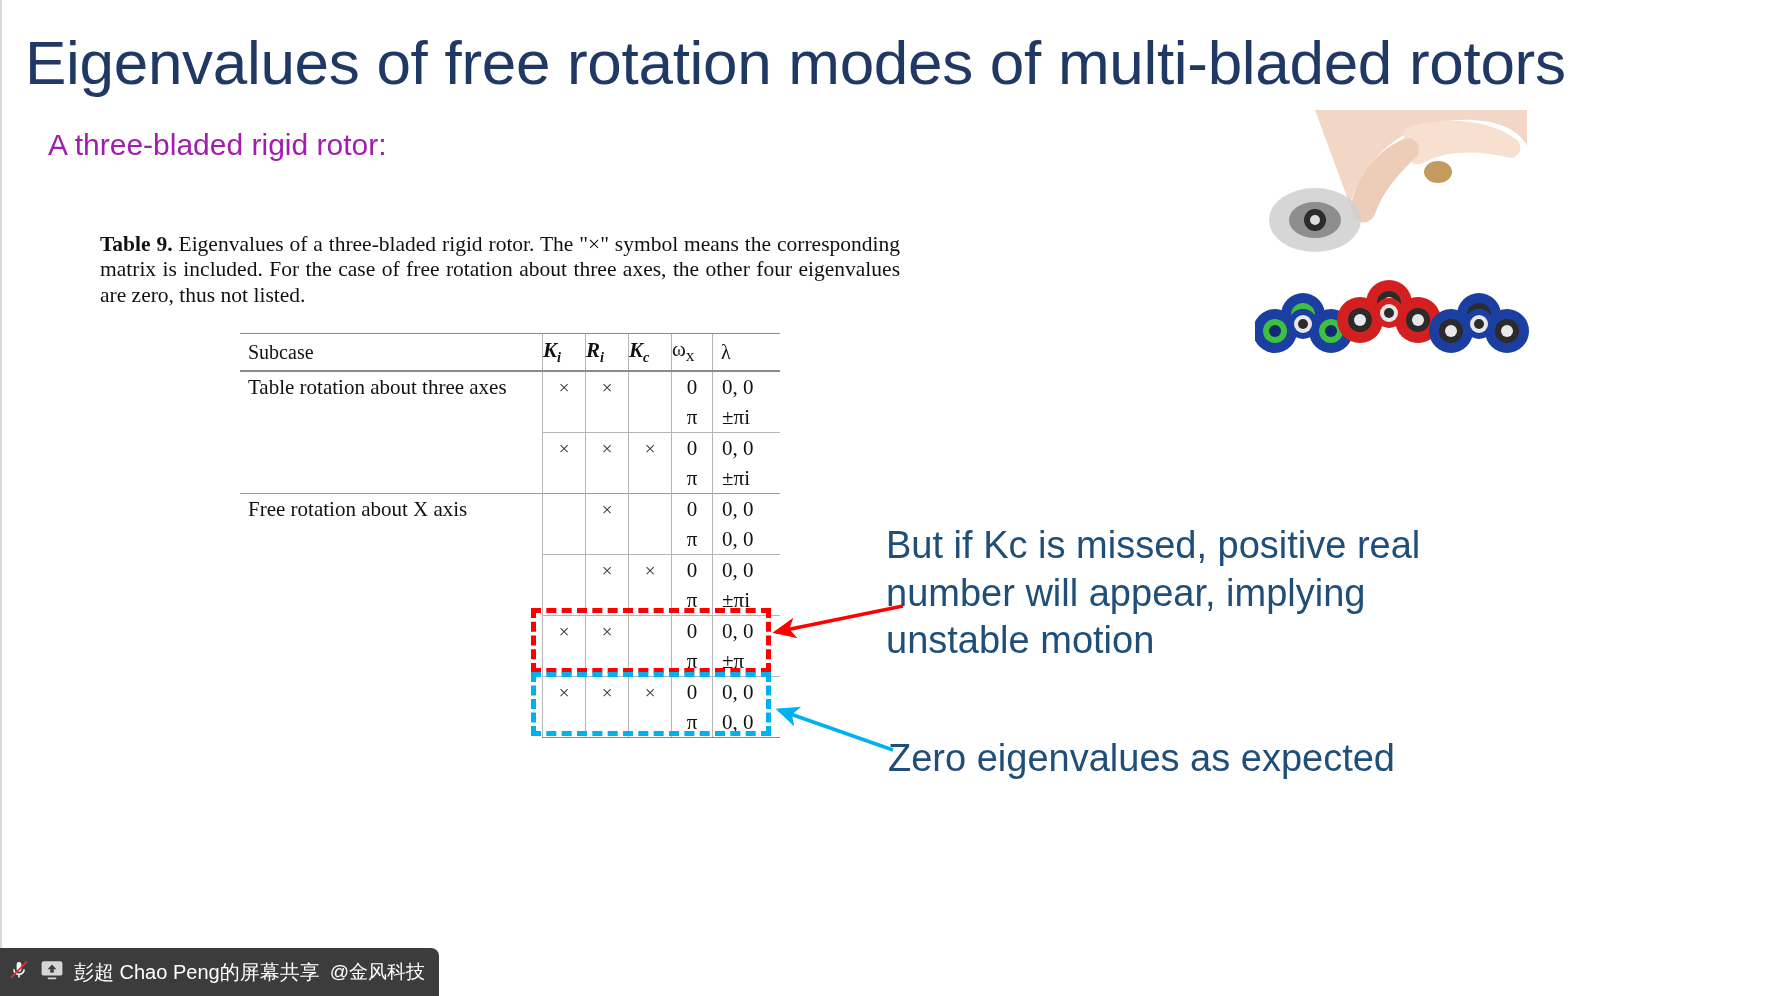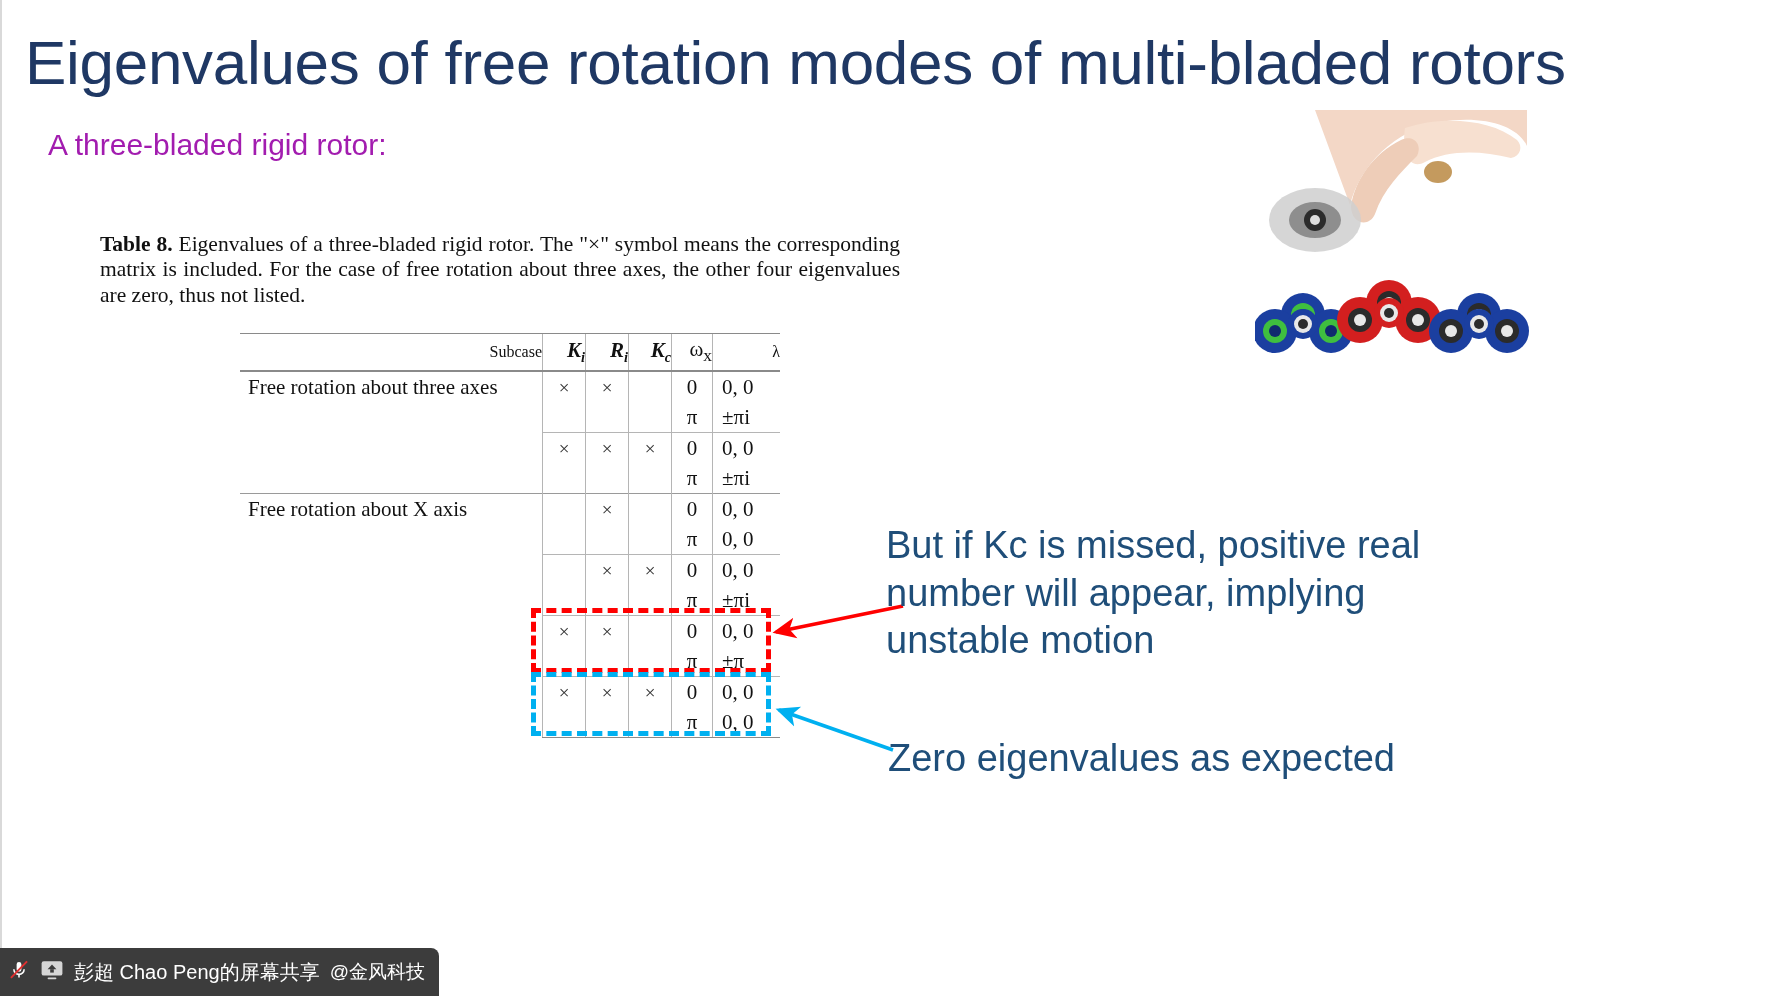--- a/index.html
+++ b/index.html
@@ -93,27 +93,27 @@
   tr.bottomrule > * { border-bottom: 1.6px solid #8a8a8a; }
 
   
   .vl { border-left: 1.1px solid #b5b5b5; }
 
   .hrow td, .hrow th { height: 36px; }
   .drow td { height: 30px; }
 
   th.hdr {
     font-weight: normal;
-    text-align: right;
+    text-align: left;
     padding-left: 8px !important;
-    font-size: 16px;
+    font-size: 20px;
   }
   th.hdr-c {
     font-weight: normal;
-    text-align: right;
+    text-align: left;
     font-size: 21px;
   }
   .bold-math {
     font-family: "Liberation Serif", serif;
     font-weight: bold;
     font-style: italic;
   }
   .bold-math sub { font-weight: bold; font-style: italic; font-size: 0.68em; }
   .mathit { font-family: "Liberation Serif", serif; }
   .subcase-cell { padding-left: 8px !important; white-space: nowrap; }
@@ -235,36 +235,36 @@
           <circle cx="28" cy="16" r="6" fill="#e8e8e8"></circle>
           <circle cx="0" cy="9" r="15" fill="#1b3fa0"></circle>
           <circle cx="0" cy="9" r="9" fill="#e8e8e8"></circle>
           <circle cx="0" cy="9" r="5" fill="#2b2b2b"></circle>
         </g>
       </g>
     </svg>
   </div>
 
   <div class="caption">
-    <b>Table 8.</b><span> Eigenvalues of a three-bladed rigid rotor. The "×" symbol means the corresponding matrix is included. For the case of free rotation about three axes, the other four eigenvalues are zero, thus not listed.</span>
+    <b>Table 9.</b><span> Eigenvalues of a three-bladed rigid rotor. The "×" symbol means the corresponding matrix is included. For the case of free rotation about three axes, the other four eigenvalues are zero, thus not listed.</span>
   </div>
 
   <div class="tbl-wrap">
     <table class="paper-table">
       <tbody id="tbody">
           <tr class="toprule hrow">
             <th class="hdr col-sub">Subcase</th>
             <th class="hdr-c col-sym vl"><span class="bold-math">K<sub>i</sub></span></th>
             <th class="hdr-c col-sym vl"><span class="bold-math">R<sub>i</sub></span></th>
             <th class="hdr-c col-sym vl"><span class="bold-math">K<sub>c</sub></span></th>
             <th class="hdr-c col-wx vl"><span class="mathit">ω<sub>x</sub></span></th>
             <th class="hdr col-lam vl"><span class="mathit">λ</span></th>
           </tr>
           <tr class="drow midrule">
-            <td class="subcase-cell col-sub" rowspan="4" style="vertical-align: top; padding-top: 3px;">Free rotation about three axes</td>
+            <td class="subcase-cell col-sub" rowspan="4" style="vertical-align: top; padding-top: 3px;">Table rotation about three axes</td>
             <td class="col-sym vl"><span class="xmark">×</span></td>
             <td class="col-sym vl"><span class="xmark">×</span></td>
             <td class="col-sym vl"></td>
             <td class="col-wx vl"><span class="mathit">0</span></td>
             <td class="col-lam vl"><span class="mathit">0, 0</span></td>
           </tr>
           <tr class="drow">
             <td class="col-sym vl"></td>
             <td class="col-sym vl"></td>
             <td class="col-sym vl"></td>

